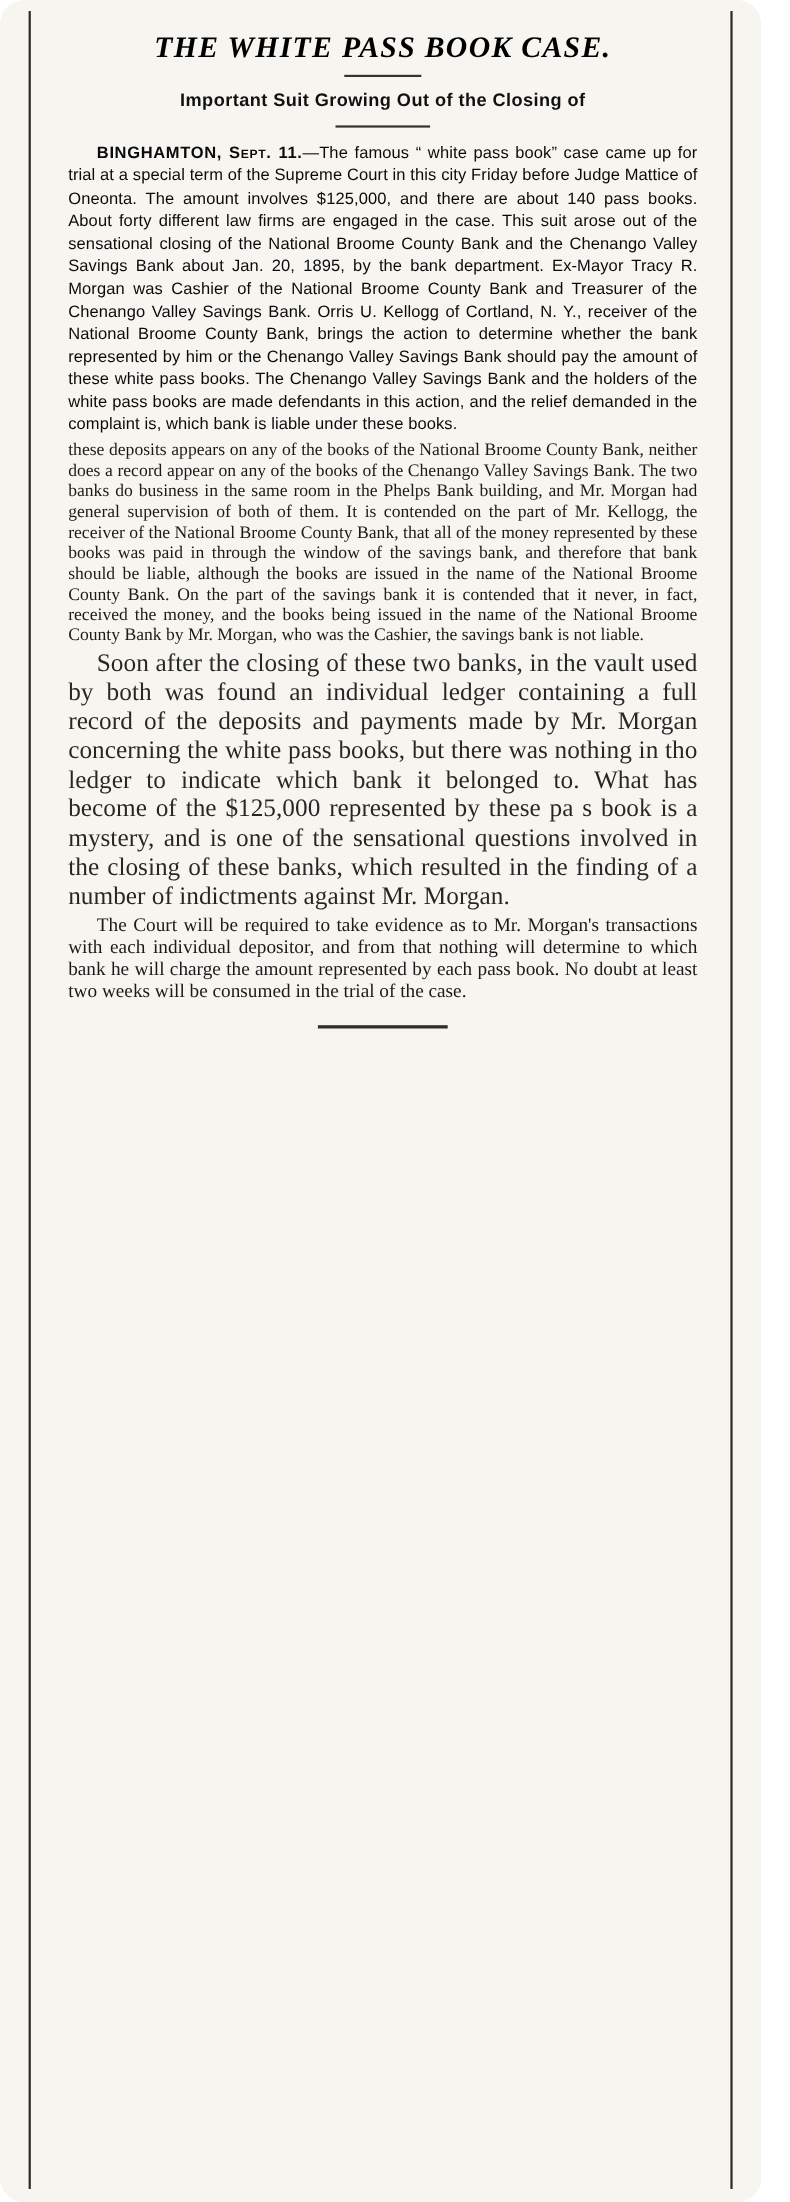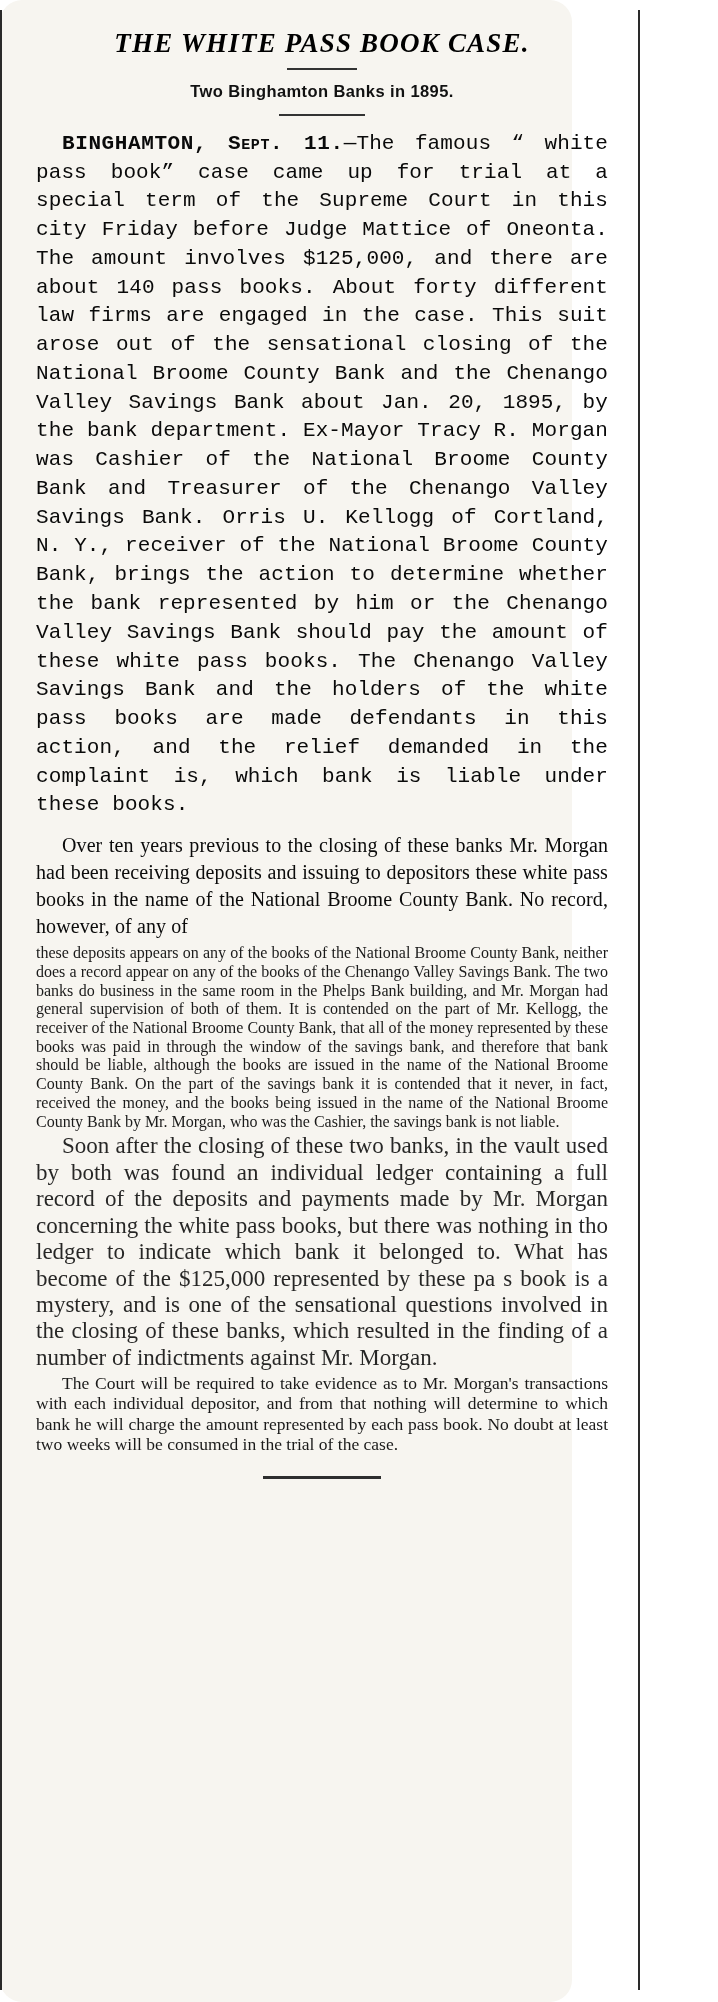--- a/index.html
+++ b/index.html
@@ -8,21 +8,21 @@
     background: #ffffff;
   }
   body {
     width: 718px;
     min-height: 2002px;
     font-family: "Liberation Serif", serif;
     color: #0d0d0d;
   }
   .page {
     position: relative;
-    width: 572px;
+    width: 692px;
     min-height: 2002px;
     background: #f7f5f0;
     box-sizing: border-box;
     padding: 10px 0 10px 0;
     border-radius: 22px;
   }
   .column {
     position: relative;
     width: 640px;
     margin: 0 auto;
@@ -64,23 +64,23 @@
     border-top: 2px solid #333;
     margin: 8px auto 14px auto;
   }
   p {
     margin: 0 0 2px 0;
     text-align: justify;
     text-justify: inter-word;
     color: #0a0a0a;
   }
   .para-lead {
-    font-size: 21px;
+    font-size: 15px;
     line-height: 1.37;
-    font-family: Liberation Mono, monospace;
+    font-family: Liberation Sans, sans-serif;
     letter-spacing: 0.1px;
   }
   .para-lead .smallcaps {
     font-variant: small-caps;
     font-weight: bold;
     letter-spacing: 0.6px;
   }
   .para-second {
     font-size: 20px;
     line-height: 1.35;
@@ -118,28 +118,27 @@
 <body>
 
 <div class="page">
   <div class="column">
 
     <h1 class="headline">THE WHITE PASS BOOK CASE.</h1>
 
     <div class="rule-short"></div>
 
     <div class="subhead">
-      <div>Two Binghamton Banks in 1895.</div>
+      <div>Important Suit Growing Out of the Closing of</div>
     </div>
 
     <div class="rule-sub"></div>
 
     <p class="para-lead indent"><span class="smallcaps">BINGHAMTON, Sept. 11.</span><span>—The famous “ white pass book” case came up for trial at a special term of the Supreme Court in this city Friday before Judge Mattice of Oneonta. The amount involves $125,000, and there are about 140 pass books. About forty different law firms are engaged in the case. This suit arose out of the sensational closing of the National Broome County Bank and the Chenango Valley Savings Bank about Jan. 20, 1895, by the bank department. Ex-Mayor Tracy R. Morgan was Cashier of the National Broome County Bank and Treasurer of the Chenango Valley Savings Bank. Orris U. Kellogg of Cortland, N. Y., receiver of the National Broome County Bank, brings the action to determine whether the bank represented by him or the Chenango Valley Savings Bank should pay the amount of these white pass books. The Chenango Valley Savings Bank and the holders of the white pass books are made defendants in this action, and the relief demanded in the complaint is, which bank is liable under these books.</span></p>
 
-    <p class="para-second indent">Over ten years previous to the closing of these banks Mr. Morgan had been receiving deposits and issuing to depositors these white pass books in the name of the National Broome County Bank. No record, however, of any of</p>
 
     <p class="para-third blur-1">these deposits appears on any of the books of the National Broome County Bank, neither does a record appear on any of the books of the Chenango Valley Savings Bank. The two banks do business in the same room in the Phelps Bank building, and Mr. Morgan had general supervision of both of them. It is contended on the part of Mr. Kellogg, the receiver of the National Broome County Bank, that all of the money represented by these books was paid in through the window of the savings bank, and therefore that bank should be liable, although the books are issued in the name of the National Broome County Bank. On the part of the savings bank it is contended that it never, in fact, received the money, and the books being issued in the name of the National Broome County Bank by Mr. Morgan, who was the Cashier, the savings bank is not liable.</p>
 
     <p class="para-fourth indent blur-2">Soon after the closing of these two banks, in the vault used by both was found an individual ledger containing a full record of the deposits and payments made by Mr. Morgan concerning the white pass books, but there was nothing in tho ledger to indicate which bank it belonged to. What has become of the $125,000 represented by these pa s book is a mystery, and is one of the sensational questions involved in the closing of these banks, which resulted in the finding of a number of indictments against Mr. Morgan.</p>
 
     <p class="para-fifth indent blur-1">The Court will be required to take evidence as to Mr. Morgan's transactions with each individual depositor, and from that nothing will determine to which bank he will charge the amount represented by each pass book. No doubt at least two weeks will be consumed in the trial of the case.</p>
 
     <div class="bottom-rule"></div>
 
   </div>

